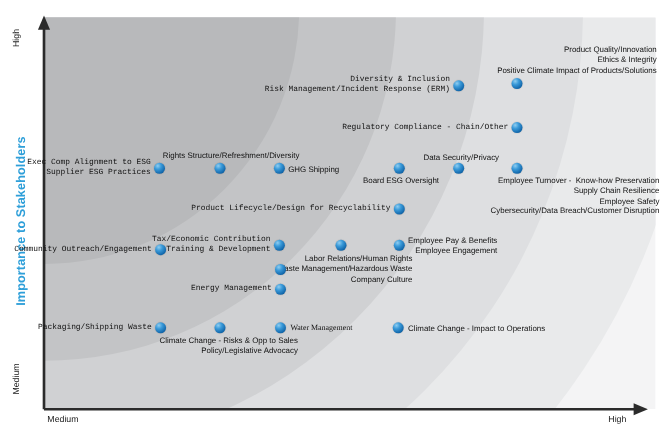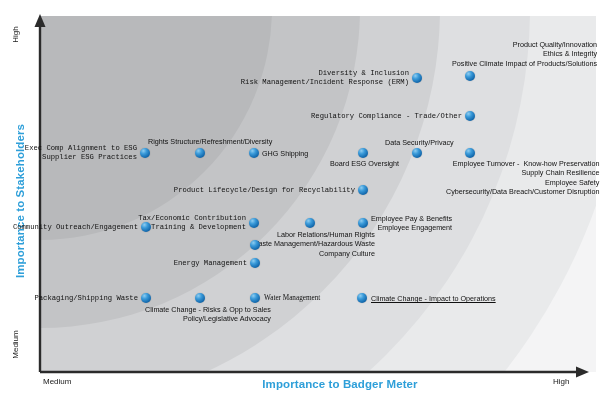--- a/index.html
+++ b/index.html
@@ -123,37 +123,36 @@
 
     <g>
       <line x1="40" y1="372" x2="40" y2="24" stroke="#2b2b2b" stroke-width="2.4"></line>
       <polygon points="40,14 34.5,27 45.5,27" fill="#2b2b2b"></polygon>
       <line x1="40" y1="372" x2="578" y2="372" stroke="#2b2b2b" stroke-width="2.4"></line>
       <polygon points="589,372 576,366.5 576,377.5" fill="#2b2b2b"></polygon>
     </g>
   </svg>
 
   <div class="axis-title" id="y-axis-title">Importance to Stakeholders</div>
-  <div class="axis-title" id="x-axis-title">Importance to Badger Meter</div>
 
   <div class="tick-label" id="tick-y-high">High</div>
   <div class="tick-label" id="tick-y-medium">Medium</div>
   <div class="tick-label" id="tick-x-medium">Medium</div>
   <div class="tick-label" id="tick-x-high">High</div>
 
   <div id="points-layer">
       <div class="point" style="left: 470px; top: 76px;"></div>
       <div class="point-label lbl-right" style="left: 452px; top: 40px;">Product Quality/Innovation
 Ethics &amp; Integrity
 Positive Climate Impact of Products/Solutions</div>
       <div class="point" style="left: 417px; top: 78px;"></div>
       <div class="point-label lbl-left" style="left: auto; top: 69px; right: 191px;">Diversity &amp; Inclusion
 Risk Management/Incident Response (ERM)</div>
       <div class="point" style="left: 470px; top: 116px;"></div>
-      <div class="point-label lbl-left" style="left: auto; top: 112px; right: 138px;">Regulatory Compliance - Trade/Other</div>
+      <div class="point-label lbl-left" style="left: auto; top: 112px; right: 138px;">Regulatory Compliance - Chain/Other</div>
       <div class="point" style="left: 417px; top: 153px;"></div>
       <div class="point-label lbl-right" style="left: 385px; top: 138px;">Data Security/Privacy</div>
       <div class="point" style="left: 470px; top: 153px;"></div>
       <div class="point-label lbl-right" style="left: 446px; top: 159px;">Employee Turnover -  Know-how Preservation
 Supply Chain Resilience
 Employee Safety
 Cybersecurity/Data Breach/Customer Disruption</div>
       <div class="point" style="left: 363px; top: 153px;"></div>
       <div class="point-label lbl-right" style="left: 330px; top: 159px;">Board ESG Oversight</div>
       <div class="point" style="left: 254px; top: 153px;"></div>
@@ -174,21 +173,21 @@
 Company Culture</div>
       <div class="point" style="left: 254px; top: 223px;"></div>
       <div class="point-label lbl-left" style="left: auto; top: 214px; right: 354px;">Tax/Economic Contribution
 Training &amp; Development</div>
       <div class="point" style="left: 146px; top: 227px;"></div>
       <div class="point-label lbl-left" style="left: auto; top: 223px; right: 462px;">Community Outreach/Engagement</div>
       <div class="point" style="left: 255px; top: 245px;"></div>
       <div class="point" style="left: 255px; top: 263px;"></div>
       <div class="point-label lbl-left" style="left: auto; top: 259px; right: 353px;">Energy Management</div>
       <div class="point" style="left: 362px; top: 298px;"></div>
-      <div class="point-label lbl-right" style="left: 371px; top: 294px; text-decoration: underline;">Climate Change - Impact to Operations</div>
+      <div class="point-label lbl-right" style="left: 371px; top: 294px;">Climate Change - Impact to Operations</div>
       <div class="point" style="left: 255px; top: 298px;"></div>
       <div class="point-label lbl-right" style="left: 264px; top: 294px; font-family: Liberation Serif, serif;">Water Management</div>
       <div class="point" style="left: 200px; top: 298px;"></div>
       <div class="point-label lbl-right" style="left: 145px; top: 305px;">Climate Change - Risks &amp; Opp to Sales
 Policy/Legislative Advocacy</div>
       <div class="point" style="left: 146px; top: 298px;"></div>
       <div class="point-label lbl-left" style="left: auto; top: 294px; right: 462px;">Packaging/Shipping Waste</div>
     </div>
 
 </div>

